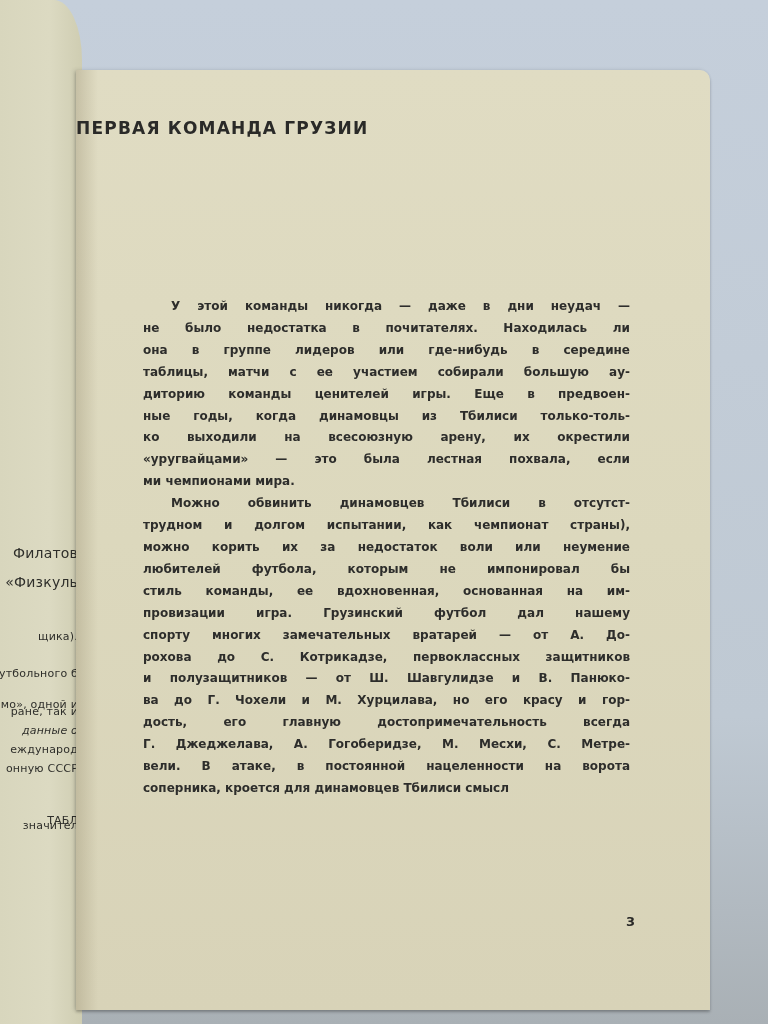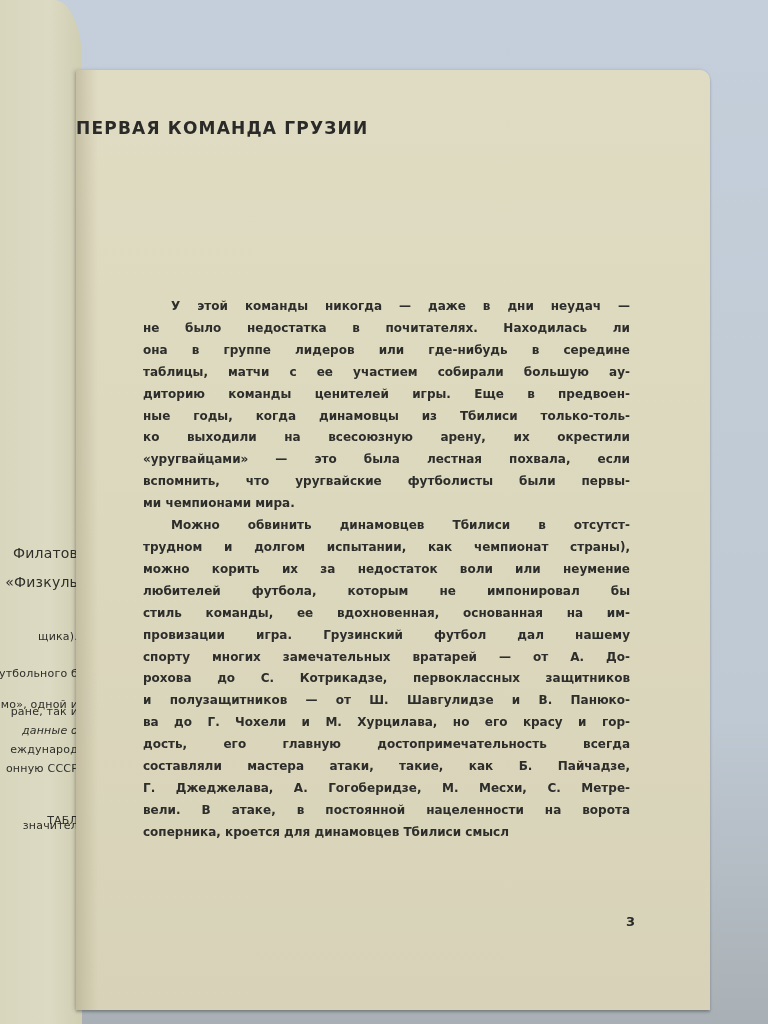--- a/index.html
+++ b/index.html
@@ -75,32 +75,30 @@
   <div class="title">ПЕРВАЯ КОМАНДА ГРУЗИИ</div>
   <div class="body-text" id="body-text">
       <span class="line indent">У этой команды никогда — даже в дни неудач —</span>
       <span class="line">не было недостатка в почитателях. Находилась ли</span>
       <span class="line">она в группе лидеров или где-нибудь в середине</span>
       <span class="line">таблицы, матчи с ее участием собирали большую ау-</span>
       <span class="line">диторию команды ценителей игры. Еще в предвоен-</span>
       <span class="line">ные годы, когда динамовцы из Тбилиси только-толь-</span>
       <span class="line">ко выходили на всесоюзную арену, их окрестили</span>
       <span class="line">«уругвайцами» — это была лестная похвала, если</span>
-      <span class="line">вспомнить, что уругвайские футболисты были первы-</span>
       <span class="line last">ми чемпионами мира.</span>
       <span class="line indent">Можно обвинить динамовцев Тбилиси в отсутст-</span>
       <span class="line">трудном и долгом испытании, как чемпионат страны),</span>
       <span class="line">можно корить их за недостаток воли или неумение</span>
       <span class="line">любителей футбола, которым не импонировал бы</span>
       <span class="line">стиль команды, ее вдохновенная, основанная на им-</span>
       <span class="line">провизации игра. Грузинский футбол дал нашему</span>
       <span class="line">спорту многих замечательных вратарей — от А. До-</span>
       <span class="line">рохова до С. Котрикадзе, первоклассных защитников</span>
       <span class="line">и полузащитников — от Ш. Шавгулидзе и В. Панюко-</span>
       <span class="line">ва до Г. Чохели и М. Хурцилава, но его красу и гор-</span>
       <span class="line">дость, его главную достопримечательность всегда</span>
-      <span class="line">составляли мастера атаки, такие, как Б. Пайчадзе,</span>
       <span class="line">Г. Джеджелава, А. Гогоберидзе, М. Месхи, С. Метре-</span>
       <span class="line">вели. В атаке, в постоянной нацеленности на ворота</span>
       <span class="line last">соперника, кроется для динамовцев Тбилиси смысл</span>
     </div>
   <div class="page-number">3</div>
 </div>
 
 </body></html>

